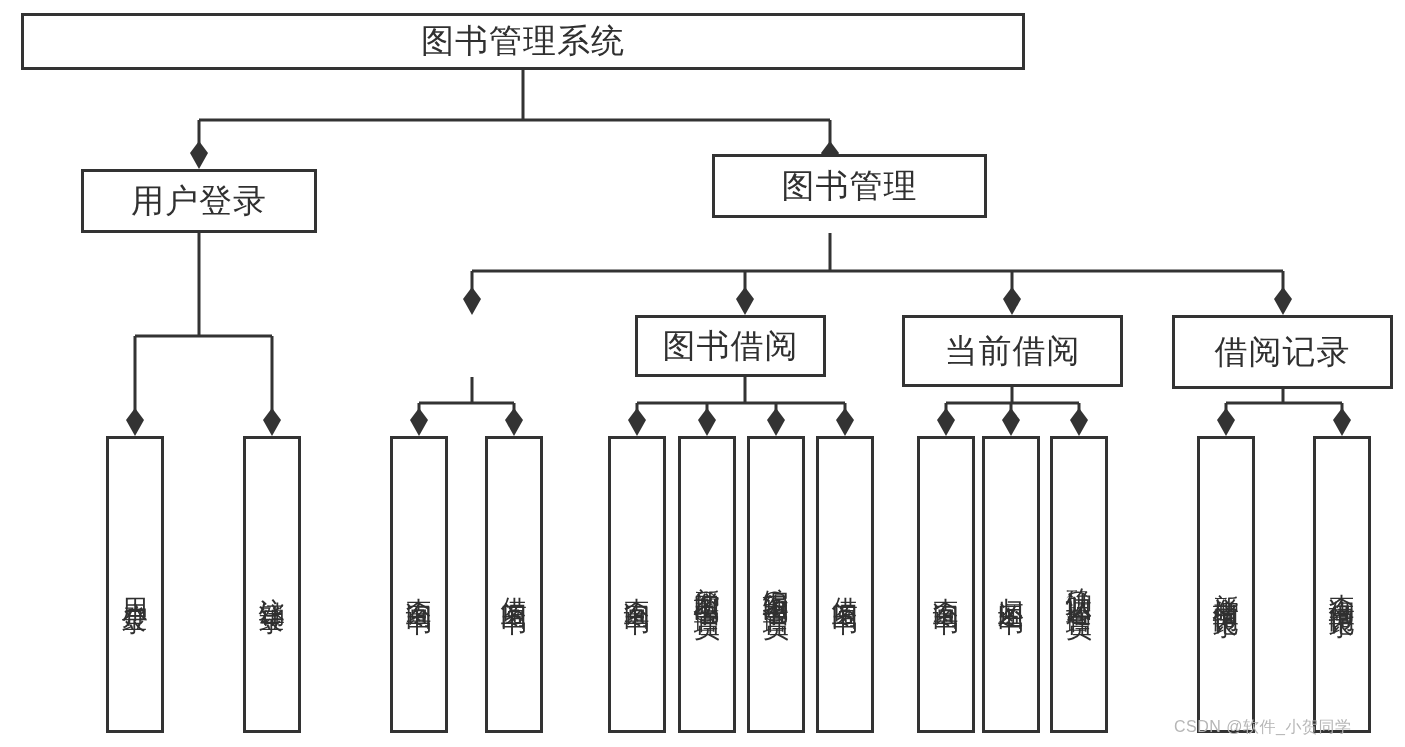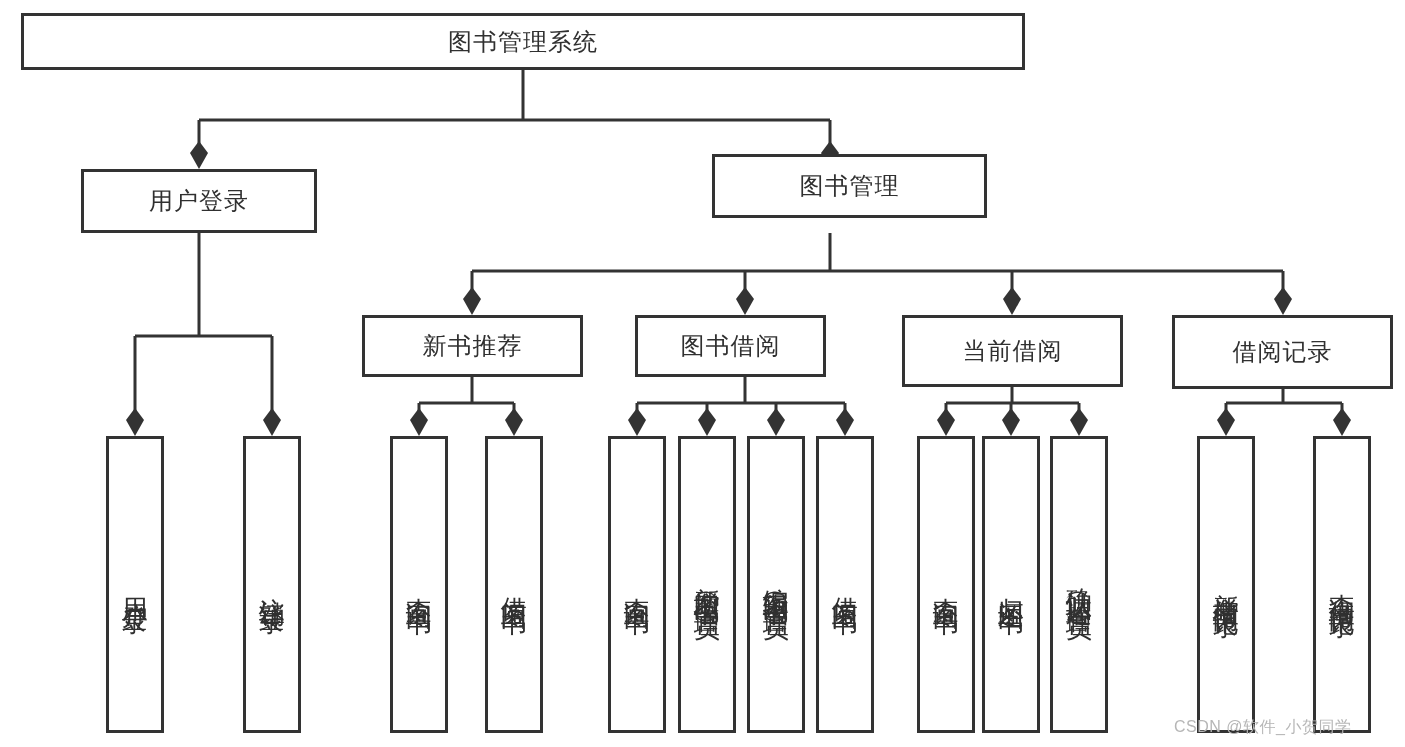--- a/index.html
+++ b/index.html
@@ -7,21 +7,21 @@
     position:relative;width:1405px;height:747px;background:#ffffff;
     font-family:"Liberation Sans","DejaVu Sans",sans-serif;overflow:hidden;
   }
   .wires{position:absolute;left:0;top:0;width:1405px;height:747px;}
   .box{
     position:absolute;box-sizing:border-box;
     border:3px solid #333333;background:#ffffff;
     display:flex;align-items:center;justify-content:center;
     color:#303030;
   }
-  .hbox{font-size:24px;letter-spacing:1px;}
+  .hbox{font-size:33px;letter-spacing:1px;}
   .hbox .lbl{white-space:nowrap;}
   .vbox .lbl{
     writing-mode:vertical-rl;text-orientation:mixed;
     font-size:26px;line-height:1.1;letter-spacing:4px;white-space:nowrap;
   }
   .watermark{
     position:absolute;left:1174px;top:717px;
     font-size:16px;color:#b6b6b6;letter-spacing:0.5px;
     white-space:nowrap;z-index:3;
   }
@@ -68,23 +68,20 @@
     <span class="lbl">图书管理系统</span>
   </div>
 
   <div class="box hbox" style="left:81px;top:169px;width:236px;height:64px">
     <span class="lbl">用户登录</span>
   </div>
   <div class="box hbox" style="left:712px;top:154px;width:275px;height:64px">
     <span class="lbl">图书管理</span>
   </div>
 
-  <div class="box hbox" style="left:362px;top:315px;width:221px;height:62px">
-    <span class="lbl">新书推荐</span>
-  </div>
   <div class="box hbox" style="left:635px;top:315px;width:191px;height:62px">
     <span class="lbl">图书借阅</span>
   </div>
   <div class="box hbox" style="left:902px;top:315px;width:221px;height:72px">
     <span class="lbl">当前借阅</span>
   </div>
   <div class="box hbox" style="left:1172px;top:315px;width:221px;height:74px">
     <span class="lbl">借阅记录</span>
   </div>
 

